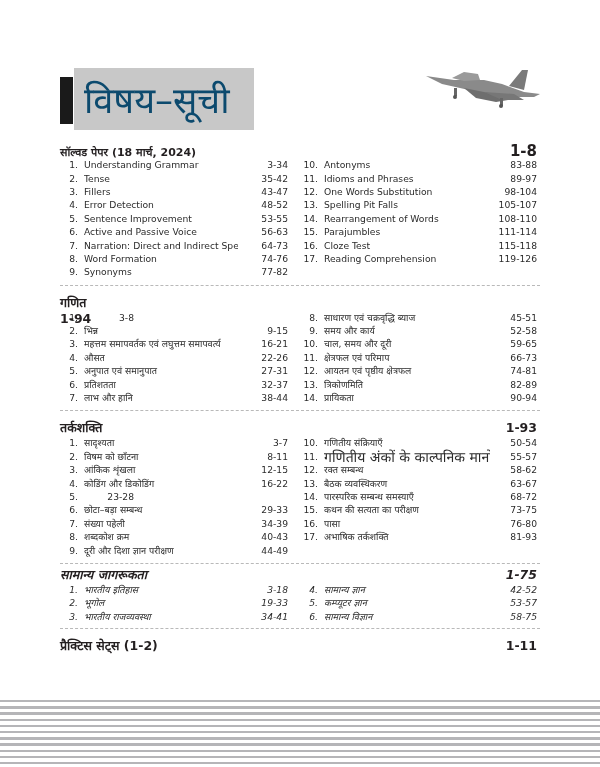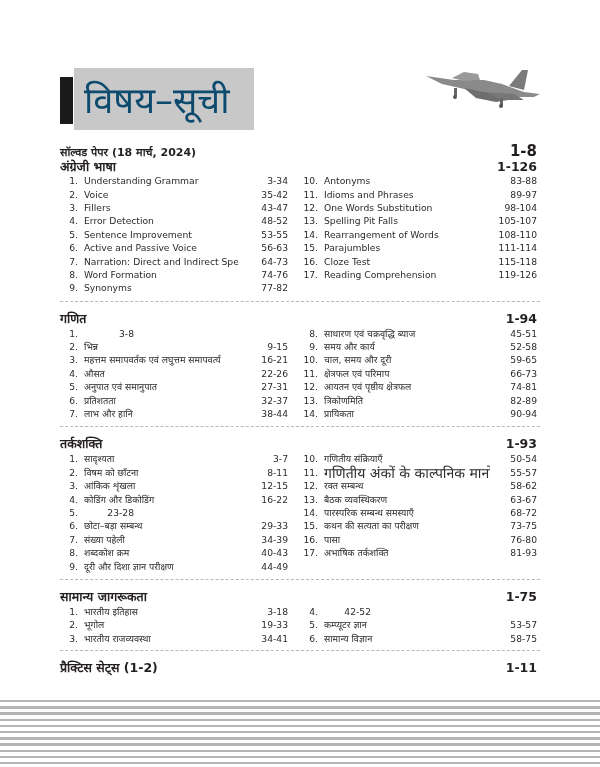--- a/index.html
+++ b/index.html
@@ -62,34 +62,30 @@
 </svg>
 
 <div class="toc">
 
   <div class="head-row">
     <span class="head-title">सॉल्वड पेपर (18 मार्च, 2024)</span>
     <span class="head-pages">1-8</span>
   </div>
 
   <div class="section" style="margin-top:1px;">
-    <div class="head-row" style="height:16px;">
-      <span class="head-title big">अंग्रेजी भाषा</span>
-      <span class="head-pages big">1-126</span>
-    </div>
     <div class="cols">
       <div class="col left">
         <div class="item">
             <span class="num">1.</span>
             <span class="label">Understanding Grammar</span>
             <span class="pages">3-34</span>
           </div>
         <div class="item">
             <span class="num">2.</span>
-            <span class="label">Voice</span>
+            <span class="label">Tense</span>
             <span class="pages">35-42</span>
           </div>
         <div class="item">
             <span class="num">3.</span>
             <span class="label">Fillers</span>
             <span class="pages">43-47</span>
           </div>
         <div class="item">
             <span class="num">4.</span>
             <span class="label">Error Detection</span>
@@ -162,21 +158,21 @@
             <span class="label">Reading Comprehension</span>
             <span class="pages">119-126</span>
           </div>
       </div>
     </div>
   </div>
 
   <div class="divider" style="margin-top:6px;"></div>
 
   <div class="section" style="margin-top:8px;">
-    <div class="head-row" style="height:17px;">
+    <div class="head-row" style="height:17px;flex-direction:column;">
       <span class="head-title big">गणित</span>
       <span class="head-pages big">1-94</span>
     </div>
     <div class="cols">
       <div class="col left">
         <div class="item">
             <span class="num">1.</span>
             <span class="pages">3-8</span>
           </div>
         <div class="item">
@@ -344,21 +340,21 @@
             <span class="num">17.</span>
             <span class="label">अभाषिक तर्कशक्ति</span>
             <span class="pages">81-93</span>
           </div>
       </div>
     </div>
   </div>
 
   <div class="divider" style="margin-top:6px;"></div>
 
-  <div class="section" style="margin-top:8px;">
+  <div class="section" style="margin-top:2px;font-style:italic;">
     <div class="head-row" style="height:17px;">
       <span class="head-title big">सामान्य जागरूकता</span>
       <span class="head-pages big">1-75</span>
     </div>
     <div class="cols">
       <div class="col left">
         <div class="item">
             <span class="num">1.</span>
             <span class="label">भारतीय इतिहास</span>
             <span class="pages">3-18</span>
@@ -370,20 +366,21 @@
           </div>
         <div class="item">
             <span class="num">3.</span>
             <span class="label">भारतीय राजव्यवस्था</span>
             <span class="pages">34-41</span>
           </div>
       </div>
       <div class="col right">
         <div class="item">
             <span class="num">4.</span>
+            <span class="label">सामान्य ज्ञान</span>
             <span class="pages">42-52</span>
           </div>
         <div class="item">
             <span class="num">5.</span>
             <span class="label">कम्प्यूटर ज्ञान</span>
             <span class="pages">53-57</span>
           </div>
         <div class="item">
             <span class="num">6.</span>
             <span class="label">सामान्य विज्ञान</span>

